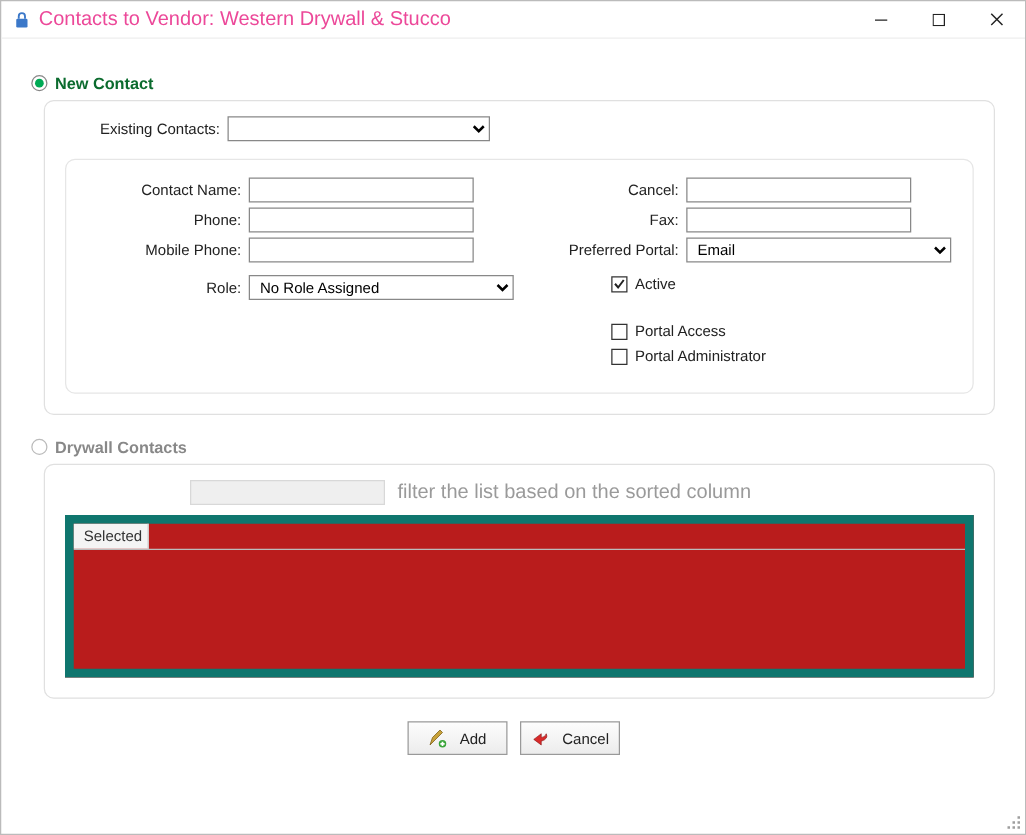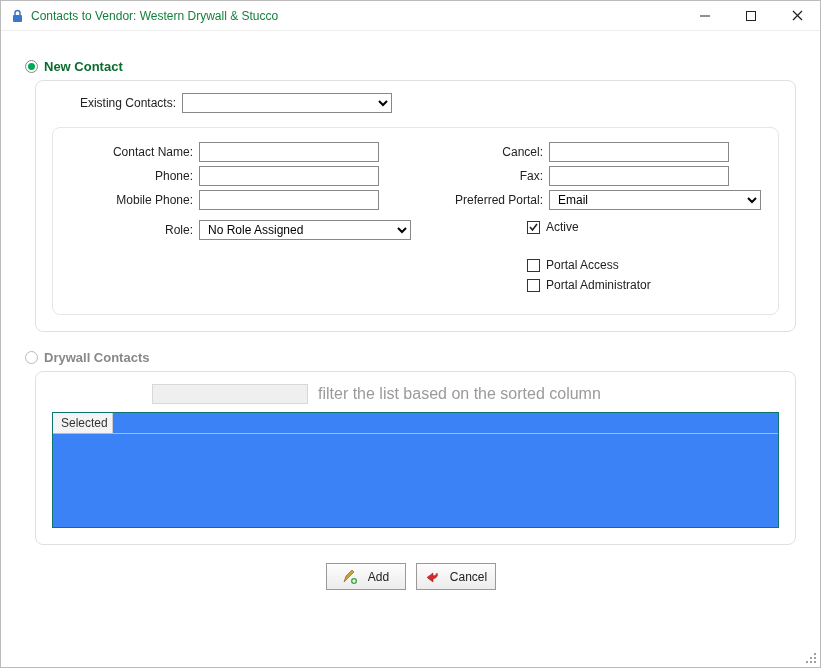--- a/index.html
+++ b/index.html
@@ -21,21 +21,21 @@
     display: flex;
     align-items: center;
     padding-left: 8px;
     border-bottom: 1px solid #eee;
   }
   .titlebar .title-icon {
     width: 16px; height: 16px;
     margin-right: 6px;
     display: inline-flex; align-items: center; justify-content: center;
   }
-  .titlebar .title-text { flex: 1; font-size: 12px; color: #15803d; }
+  .titlebar .title-text { flex: 1; font-size: 16px; color: #ec4899; }
   .win-controls { display: flex; height: 100%; }
   .win-btn {
     width: 46px; height: 100%;
     display: flex; align-items: center; justify-content: center;
     color: #222;
   }
   .win-btn svg { display: block; }
 
   .content { padding: 28px 24px 18px 24px; }
 
@@ -72,21 +72,21 @@
     font-family: inherit; font-size: 12px; padding: 0 4px;
   }
   .w-med { width: 180px; }
   .w-lg  { width: 180px; }
   .w-sel { width: 212px; }
 
   .two-col { display: flex; gap: 0; }
   .left-col { width: 360px; }
   .right-col { flex: 1; }
   .right-col .col-label { width: 120px; }
-  .check-row { display: flex; align-items: center; margin-bottom: 6px; margin-left: 98px; }
+  .check-row { display: flex; align-items: center; margin-bottom: 6px; margin-left: 60px; }
   .check {
     width: 13px; height: 13px; border: 1px solid #333; margin-right: 6px;
     display: inline-flex; align-items: center; justify-content: center; background: #fff;
   }
   .check.checked svg { display: block; }
   .check svg { display: none; }
 
   
   .import-panel .row1 { display: flex; align-items: center; margin-bottom: 10px; }
   .import-panel .row1 .lbl { width: 160px; font-size: 12px; color: #9a9a9a; }
@@ -94,21 +94,21 @@
     flex: 1; height: 22px; border: 1px solid #d0d0d0; border-radius: 2px;
     display: flex; align-items: center; justify-content: flex-end; padding-right: 6px;
     background: #fff;
   }
   .import-panel .row2 { display: flex; align-items: center; margin-bottom: 8px; padding-left: 100px; }
   .import-panel .row2 .filter-box {
     width: 156px; height: 20px; border: 1px solid #d8d8d8; background: #efefef; margin-right: 10px;
   }
   .import-panel .row2 .filter-hint { color: #9a9a9a; font-size: 16px; }
   .grid {
-    border: 1px solid #0f766e; height: 116px; background: #3b82f6;
+    border: 7px solid #0f766e; height: 130px; background: #b91c1c;
   }
   .grid-header {
     display: flex; border-bottom: 1px solid #bbb;
   }
   .grid-header .cell {
     border-right: 1px solid #ccc; padding: 3px 8px;
     background: #f4f4f4; font-size: 12px; color: #333;
   }
 
   

